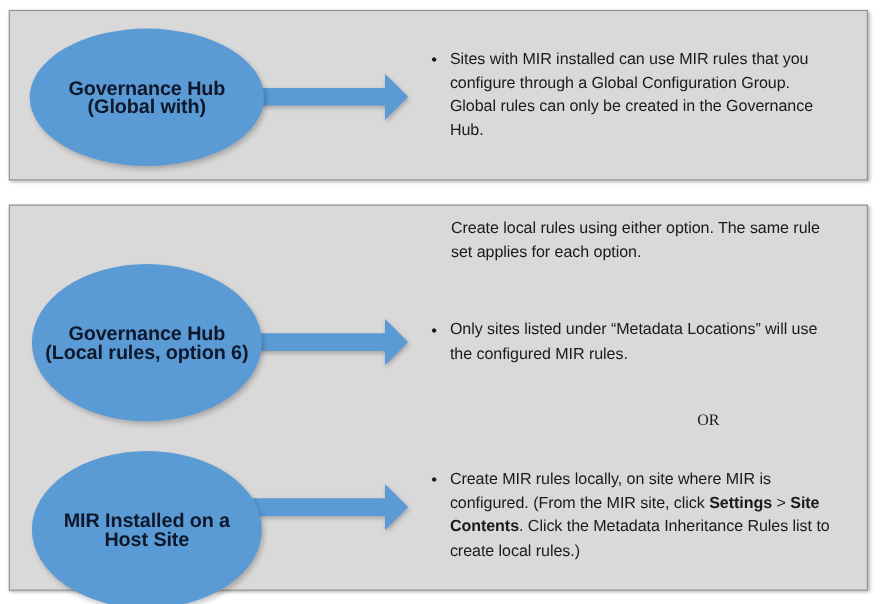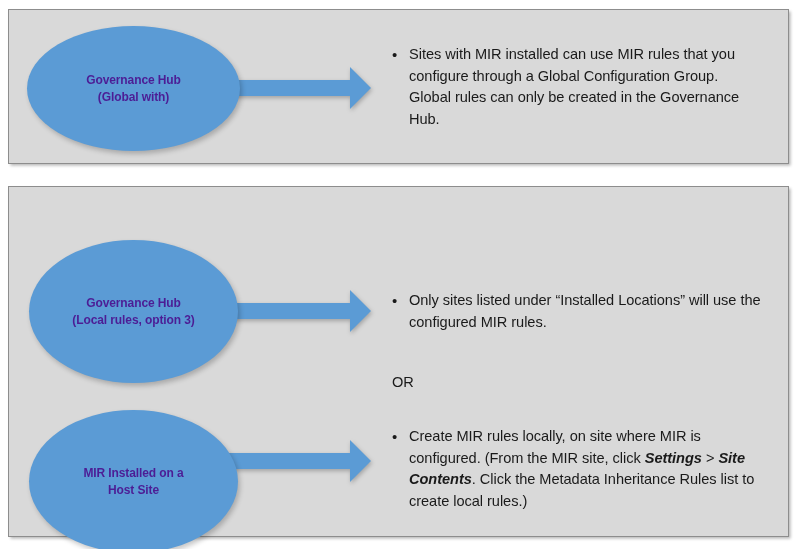--- a/index.html
+++ b/index.html
@@ -41,23 +41,23 @@
   
   .node-ellipse {
     position: absolute;
     background: #5b9bd5;
     border-radius: 50%;
     display: flex;
     flex-direction: column;
     align-items: center;
     justify-content: center;
     text-align: center;
-    color: #4c1d95;
+    color: #0f172a;
     font-weight: bold;
-    font-size: 12px;
+    font-size: 18px;
     line-height: 17px;
     letter-spacing: -0.1px;
     box-shadow: 2px 3px 5px rgba(0,0,0,0.22);
     box-sizing: border-box;
     padding: 0 8px;
     z-index: 3;
   }
   #ellipse-governance-global {
     left: 27px; top: 26px;
     width: 213px; height: 125px;
@@ -92,26 +92,26 @@
     align-items: flex-start;
   }
   .bullet-dot {
     width: 17px;
     flex: 0 0 17px;
     font-size: 15px;
     line-height: 21.5px;
     text-align: left;
   }
   .bullet-body { flex: 1 1 auto; }
-  .strong { font-weight: bold; font-style: italic; }
+  .strong { font-weight: bold; }
 
   #text-global       { left: 392px; top: 44px;  width: 372px; }
   #text-local-intro  { left: 410px; top: 198px; width: 348px; }
   #text-local-opt1   { left: 392px; top: 290px; width: 372px; }
-  #text-or           { left: 392px; top: 372px; width: 282px; text-align: left; }
+  #text-or           { left: 372px; top: 372px; width: 282px; text-align: right; font-family: Liberation Serif, serif; }
   #text-local-opt2   { left: 392px; top: 426px; width: 378px; }
 </style>
 </head>
 <body>
 
 <div class="canvas">
 
   <div class="panel" id="panel-global"></div>
 
   <svg class="block-arrow" style="left:226px; top:63px;" width="146" height="50" viewBox="0 0 146 50">
@@ -123,33 +123,34 @@
     <span class="line">(Global with)</span>
   </div>
 
   <div class="textblock bulleted" id="text-global">
     <span class="bullet-dot">•</span>
     <span class="bullet-body">Sites with MIR installed can use MIR rules that you configure through a Global Configuration Group. Global rules can only be created in the Governance Hub.</span>
   </div>
 
   <div class="panel" id="panel-local"></div>
 
+  <div class="textblock" id="text-local-intro">Create local rules using either option. The same rule set applies for each option.</div>
 
   <svg class="block-arrow" style="left:226px; top:286px;" width="146" height="50" viewBox="0 0 146 50">
     <polygon points="0,17 124,17 124,4 145,25 124,46 124,33 0,33" fill="#5b9bd5"></polygon>
   </svg>
 
   <div class="node-ellipse" id="ellipse-governance-local">
     <span class="line">Governance Hub</span>
-    <span class="line">(Local rules, option 3)</span>
+    <span class="line">(Local rules, option 6)</span>
   </div>
 
   <div class="textblock bulleted" id="text-local-opt1">
     <span class="bullet-dot">•</span>
-    <span class="bullet-body">Only sites listed under “Installed Locations” will use the configured MIR rules.</span>
+    <span class="bullet-body">Only sites listed under “Metadata Locations” will use the configured MIR rules.</span>
   </div>
 
   <div class="textblock" id="text-or">OR</div>
 
   <svg class="block-arrow" style="left:226px; top:436px;" width="146" height="50" viewBox="0 0 146 50">
     <polygon points="0,17 124,17 124,4 145,25 124,46 124,33 0,33" fill="#5b9bd5"></polygon>
   </svg>
 
   <div class="node-ellipse" id="ellipse-mir-host">
     <span class="line">MIR Installed on a</span>

